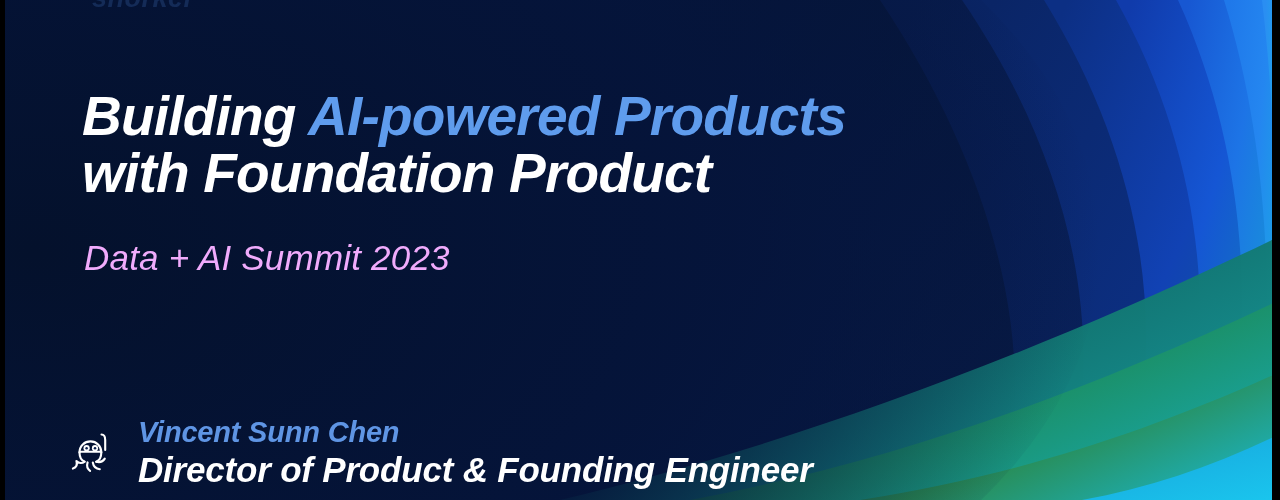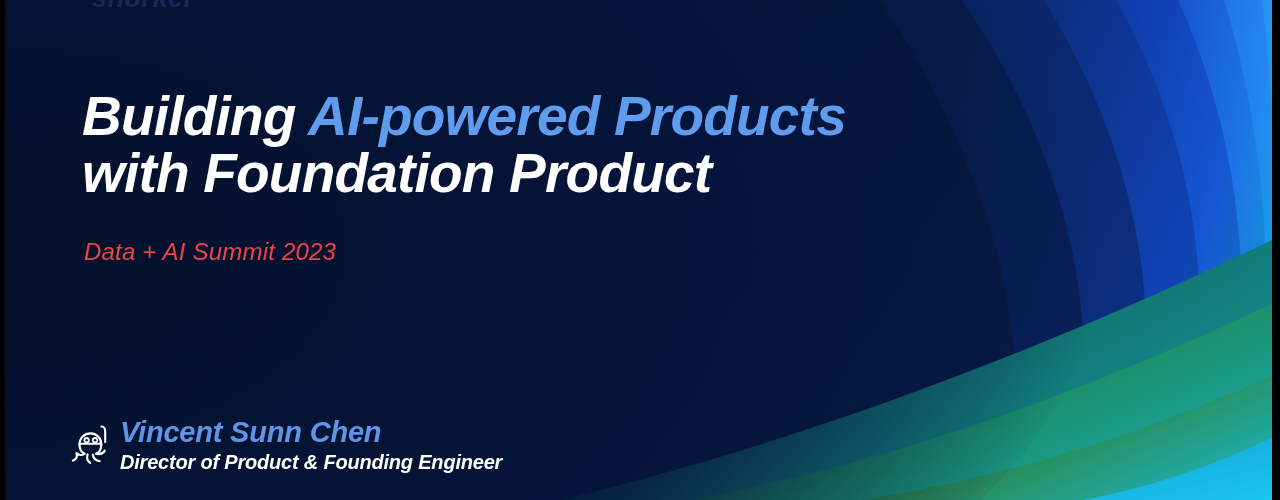--- a/index.html
+++ b/index.html
@@ -83,35 +83,35 @@
   }
   .title-accent {
     color: #5f9ced;
   }
 
   
   #subtitle {
     position: absolute;
     left: 84px;
     top: 238px;
-    font-size: 24px;
+    font-size: 35px;
     font-weight: 400;
     letter-spacing: 0.2px;
-    color: #ef4444;
+    color: #f0abfc;
     white-space: nowrap;
   }
 
   
   #speaker-block {
     position: absolute;
     left: 68px;
     top: 418px;
     display: flex;
     align-items: center;
-    gap: 6px;
+    gap: 24px;
   }
   #speaker-logo {
     width: 46px;
     height: 50px;
     flex: 0 0 auto;
     display: block;
   }
   #speaker-text {
     display: flex;
     flex-direction: column;
@@ -119,21 +119,21 @@
   }
   #speaker-name {
     font-size: 29px;
     font-weight: 700;
     letter-spacing: -0.2px;
     color: #5f95e4;
     white-space: nowrap;
     margin-bottom: 5px;
   }
   #speaker-role {
-    font-size: 20px;
+    font-size: 35px;
     font-weight: 700;
     letter-spacing: -0.2px;
     color: #ffffff;
     white-space: nowrap;
   }
 </style>
 </head>
 <body>
 
 <div id="slide">

